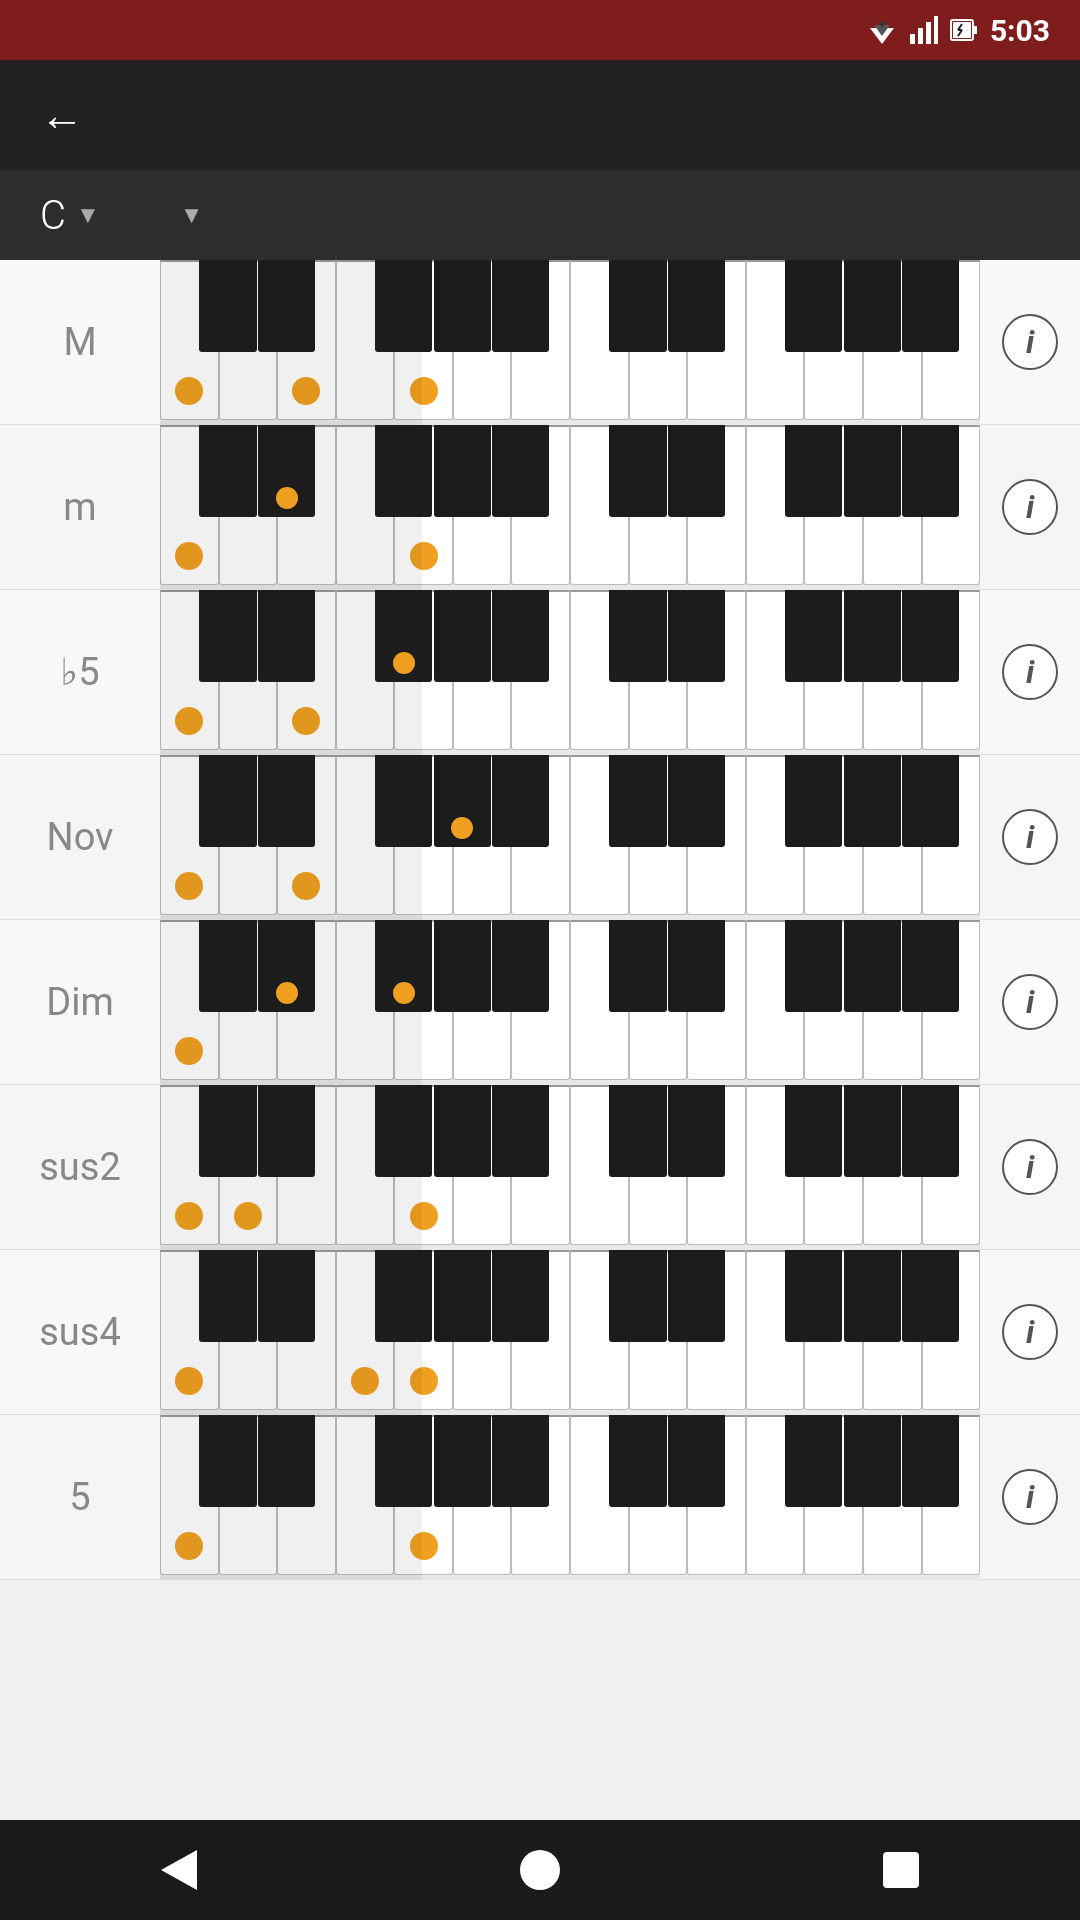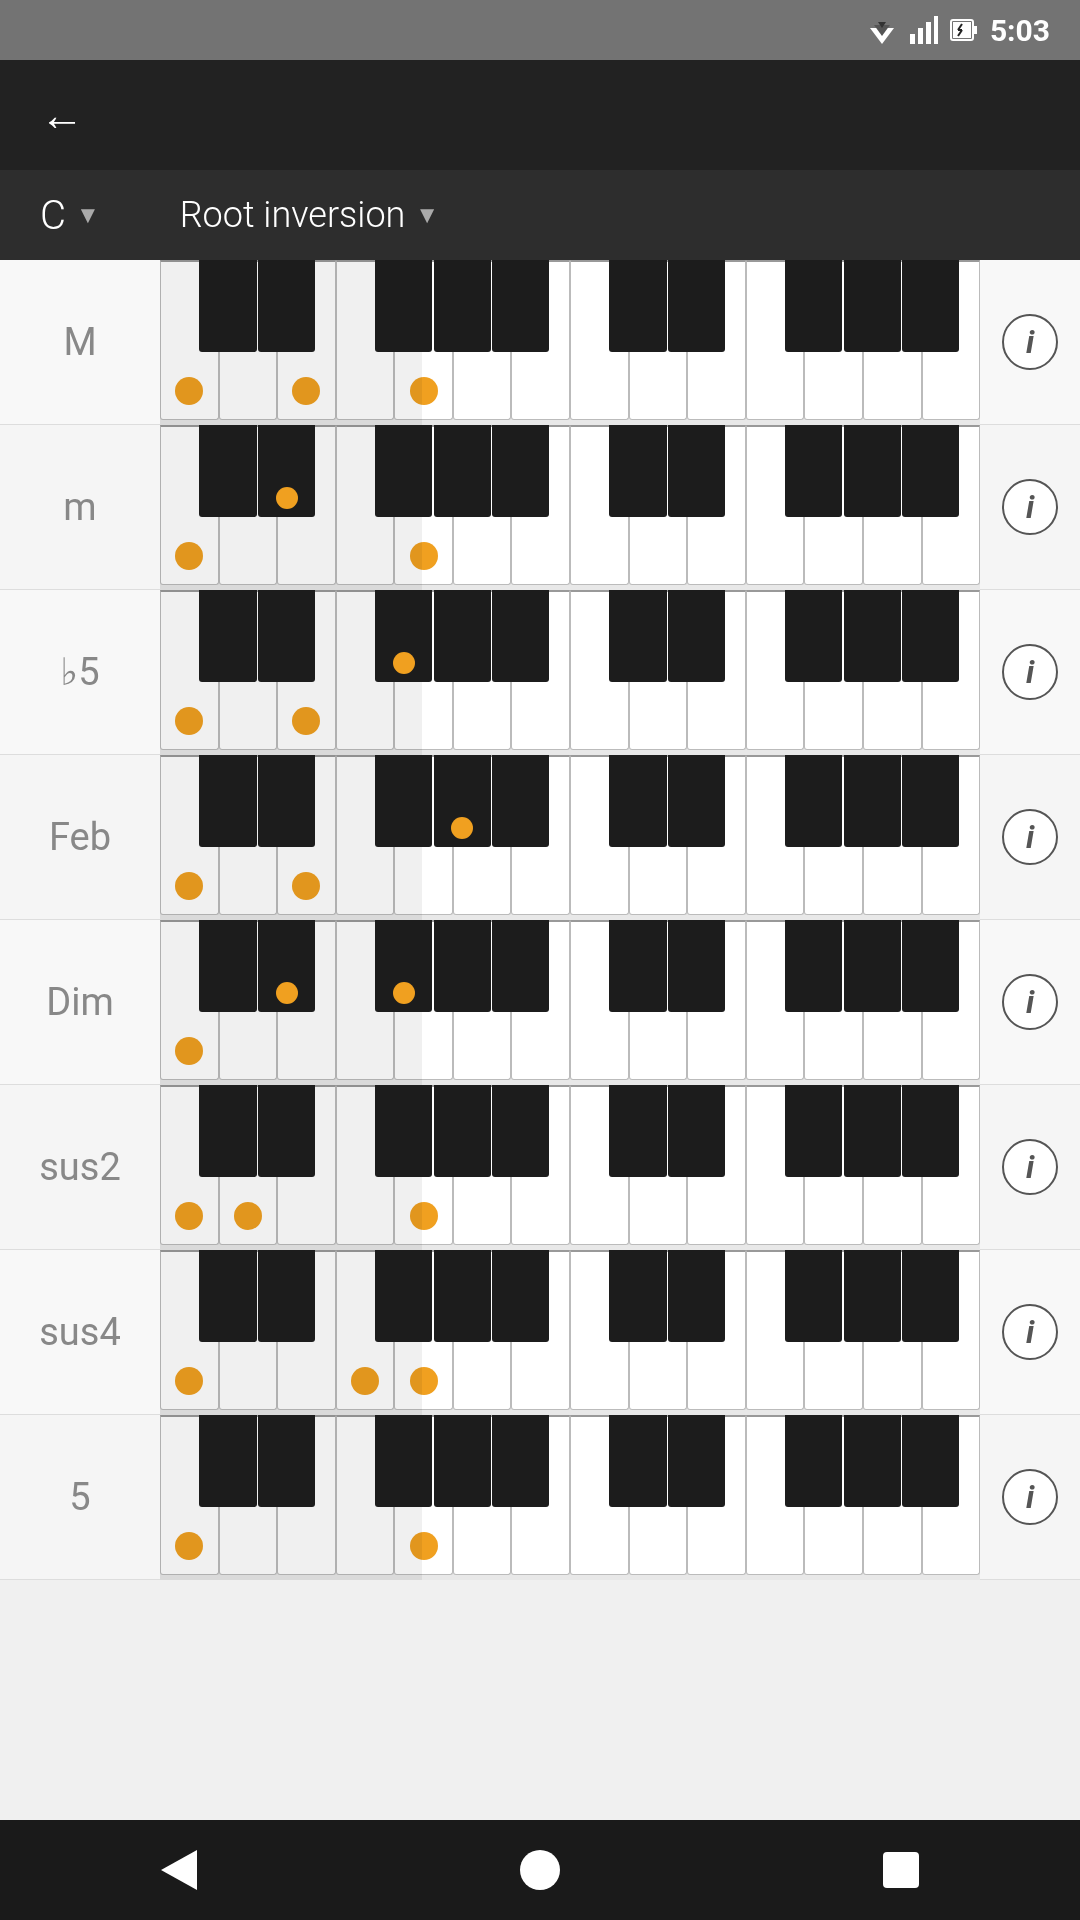--- a/index.html
+++ b/index.html
@@ -8,21 +8,21 @@
       width: 1080px;
       min-height: 1920px;
       background: #f5f5f5;
       font-family: 'Roboto', Arial, sans-serif;
       display: flex;
       flex-direction: column;
     }
 
     
     .status-bar {
-      background: #737373;
+      background: #7f1d1d;
       height: 60px;
       display: flex;
       align-items: center;
       justify-content: flex-end;
       padding: 0 30px;
       color: white;
       font-size: 28px;
       font-weight: bold;
       gap: 16px;
     }
@@ -271,21 +271,20 @@
   </button>
 </div>
 
 <div class="filter-bar">
   <div class="filter-dropdown">
     <span style="font-size:40px;font-weight:300;">C</span>
     <span class="arrow">▼</span>
   </div>
   <div class="filter-separator"></div>
   <div class="filter-dropdown">
-    <span style="font-size:36px;font-weight:300;">Root inversion</span>
     <span class="arrow">▼</span>
   </div>
 </div>
 
 <div class="chord-list" id="chord-list">
 
 <div class="chord-row">
       <div class="chord-label">M</div>
       <div class="piano-wrapper">
         <div class="piano-section-highlight"></div>
@@ -390,21 +389,21 @@
           <div class="bk" style="left: 76.2143%;"></div>
           <div class="bk" style="left: 83.3571%;"></div>
           <div class="bk" style="left: 90.5%;"></div>
         </div>
       </div>
       <div class="info-btn">
         <div class="info-circle">i</div>
       </div>
     </div>
     <div class="chord-row">
-      <div class="chord-label">Feb</div>
+      <div class="chord-label">Nov</div>
       <div class="piano-wrapper">
         <div class="piano-section-highlight"></div>
         <div class="piano-container" style="position: relative; width: 100%; height: 160px;">
           <div class="white-keys-row" style="display: flex; height: 100%; position: relative;">
             <div class="wk lit"></div>
             <div class="wk"></div>
             <div class="wk lit"></div>
             <div class="wk"></div>
             <div class="wk"></div>
             <div class="wk"></div>

